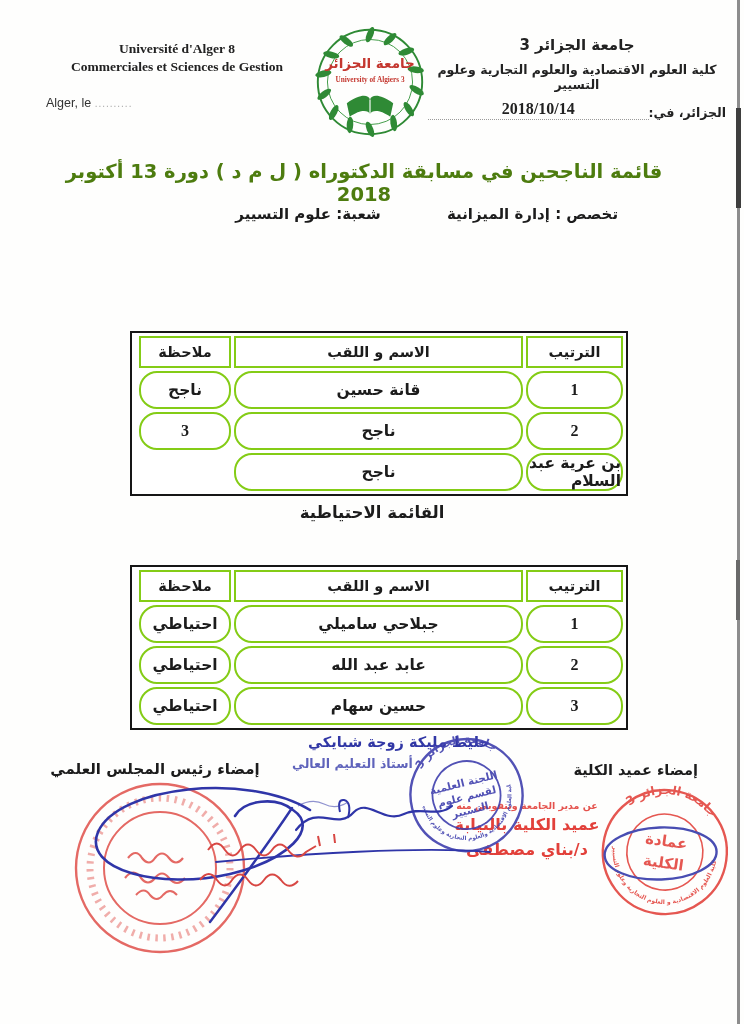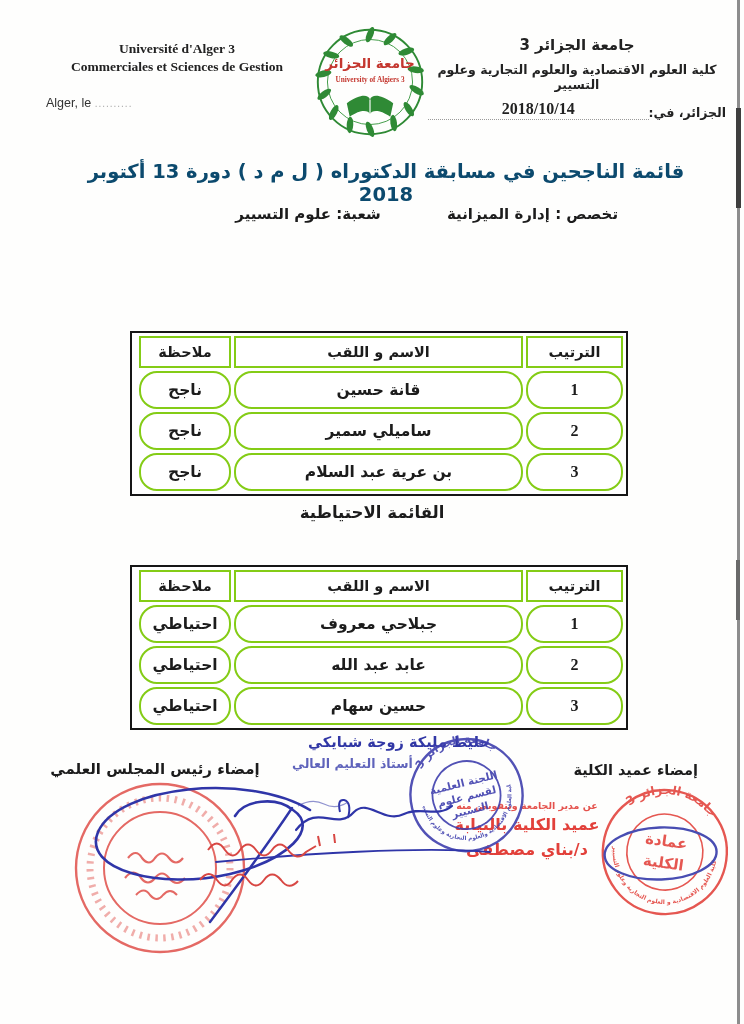--- a/index.html
+++ b/index.html
@@ -15,22 +15,22 @@
   .hdr-ar{left:424px;top:36px;width:306px;direction:rtl;text-align:center;font-weight:bold;color:#222;}
   .hdr-ar .l1{font-size:15px;margin-bottom:8px;}
   .hdr-ar .l2{font-size:12.5px;margin-bottom:8px;}
   .date-line{display:flex;direction:rtl;align-items:flex-end;font-size:12.5px;padding:0 4px;}
   .date-line .lbl{white-space:nowrap;}
   .date-fill{flex:1;border-bottom:1.6px dotted #9a9a9a;text-align:center;
              font-family:"Liberation Serif",serif;font-size:16px;font-weight:bold;padding-bottom:1px;}
   
   .logo{left:312px;top:24px;width:116px;height:116px;}
   
-  .doc-title{left:64px;top:160px;width:644px;direction:rtl;text-align:center;
-             font-weight:bold;font-size:19.5px;color:#0c4a6e;}
+  .doc-title{left:42px;top:160px;width:644px;direction:rtl;text-align:center;
+             font-weight:bold;font-size:19.5px;color:#4d7c0f;}
   .spec{left:415px;top:205px;width:235px;direction:rtl;text-align:center;font-weight:bold;font-size:15px;}
   .branch{left:213px;top:205px;width:190px;direction:rtl;text-align:center;font-weight:bold;font-size:15px;}
   
   .banner{left:60px;top:263px;width:666px;height:33px;background:#f1b8bc;
           display:flex;align-items:center;justify-content:center;
           font-weight:bold;font-size:15.5px;color:#332b2c;direction:rtl;}
   
   .tbl{left:130px;width:488px;border:2.5px solid #161616;padding:3px;background:#fff;
        display:grid;grid-template-columns:97px 289px 92px;gap:3px;direction:rtl;}
   .tbl .cell{border:2px solid #84cc16;display:flex;align-items:center;justify-content:center;
@@ -60,21 +60,21 @@
   .edge-line{left:737px;top:0;width:3px;height:1024px;background:#8d8d8d;}
   .edge-dark{left:736px;top:108px;width:5px;height:100px;background:#3e3e3e;}
   .edge-dark2{left:736px;top:560px;width:4px;height:60px;background:#6a6a6a;}
 </style>
 </head>
 <body>
 
 <div class="page">
 
   <div class="abs hdr-fr">
-    <div>Université d'Alger  3</div>
+    <div>Université d'Alger  8</div>
     <div>Commerciales et Sciences de Gestion</div>
   </div>
   <div class="abs alger-le">
     <span>Alger, le </span><span class="dots">..........</span>
   </div>
 
   <div class="abs logo">
     <svg width="116" height="116" viewBox="0 0 120 120">
       <defs>
         <g id="leaf">
@@ -123,37 +123,36 @@
   <div class="abs tbl t1">
     <div class="cell hc">الترتيب</div>
     <div class="cell hc">الاسم و اللقب</div>
     <div class="cell hc">ملاحظة</div>
 
     <div class="cell dc num">1</div>
     <div class="cell dc">قانة حسين</div>
     <div class="cell dc">ناجح</div>
 
     <div class="cell dc num">2</div>
-    <div class="cell dc">ساميلي سمير</div>
     <div class="cell dc">ناجح</div>
 
     <div class="cell dc num">3</div>
     <div class="cell dc">بن عرية عبد السلام</div>
     <div class="cell dc">ناجح</div>
   </div>
 
   <div class="abs reserve-head">القائمة الاحتياطية</div>
 
   <div class="abs tbl t2">
     <div class="cell hc">الترتيب</div>
     <div class="cell hc">الاسم و اللقب</div>
     <div class="cell hc">ملاحظة</div>
 
     <div class="cell dc num">1</div>
-    <div class="cell dc">جبلاحي معروف</div>
+    <div class="cell dc">جبلاحي ساميلي</div>
     <div class="cell dc">احتياطي</div>
 
     <div class="cell dc num">2</div>
     <div class="cell dc">عابد عبد الله</div>
     <div class="cell dc">احتياطي</div>
 
     <div class="cell dc num">3</div>
     <div class="cell dc">حسين سهام</div>
     <div class="cell dc">احتياطي</div>
   </div>

